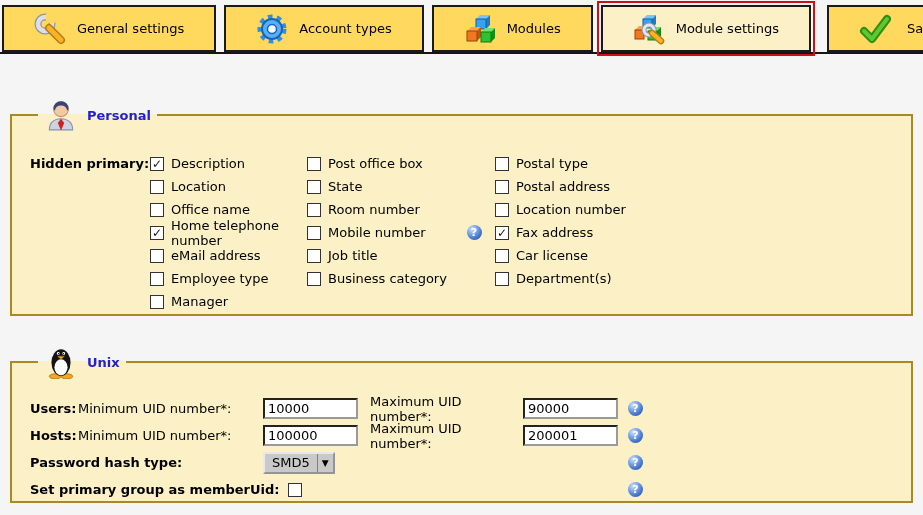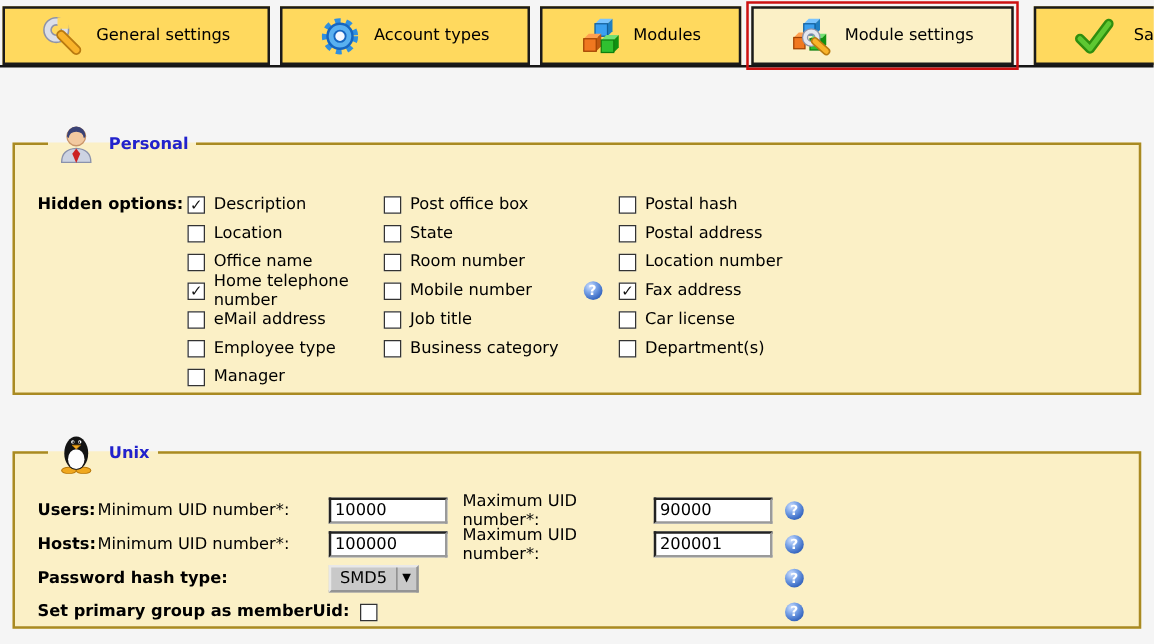--- a/index.html
+++ b/index.html
@@ -162,39 +162,39 @@
           <path d="M5 30 Q5 20 16 19.5 Q27 20 27 30 Z" fill="#cdd3e2" stroke="#8a92ac" stroke-width="1"></path>
           <path d="M16 19.5 l3 4 -3 7 -3 -7 z" fill="#cc2222"></path>
           <circle cx="16" cy="10.5" r="7" fill="#f2c9a0" stroke="#c89468" stroke-width="1"></circle>
           <path d="M9 10 a7 7 0 0 1 14 0 q0 1.5 -1.3 1.6 q-0.7 -4.6 -5.7 -4.6 t-5.7 4.6 q-1.3 -0.1 -1.3 -1.6 z" fill="#3a4276"></path>
         </svg>
       </span>
       <span>Personal</span>
     </legend>
 
     <div class="prow">
-      <div class="hidden-label">Hidden options:</div>
+      <div class="hidden-label">Hidden primary:</div>
       <div class="optgrid">
 
           <label class="opt">
             <span class="cb checked"></span>
             <span>Description</span>
 
           </label>
 
 
           <label class="opt">
             <span class="cb"></span>
             <span>Post office box</span>
 
           </label>
 
           <label class="opt">
             <span class="cb"></span>
-            <span>Postal hash</span>
+            <span>Postal type</span>
 
           </label>
 
           <label class="opt">
             <span class="cb"></span>
             <span>Location</span>
 
           </label>
 
           <label class="opt">

